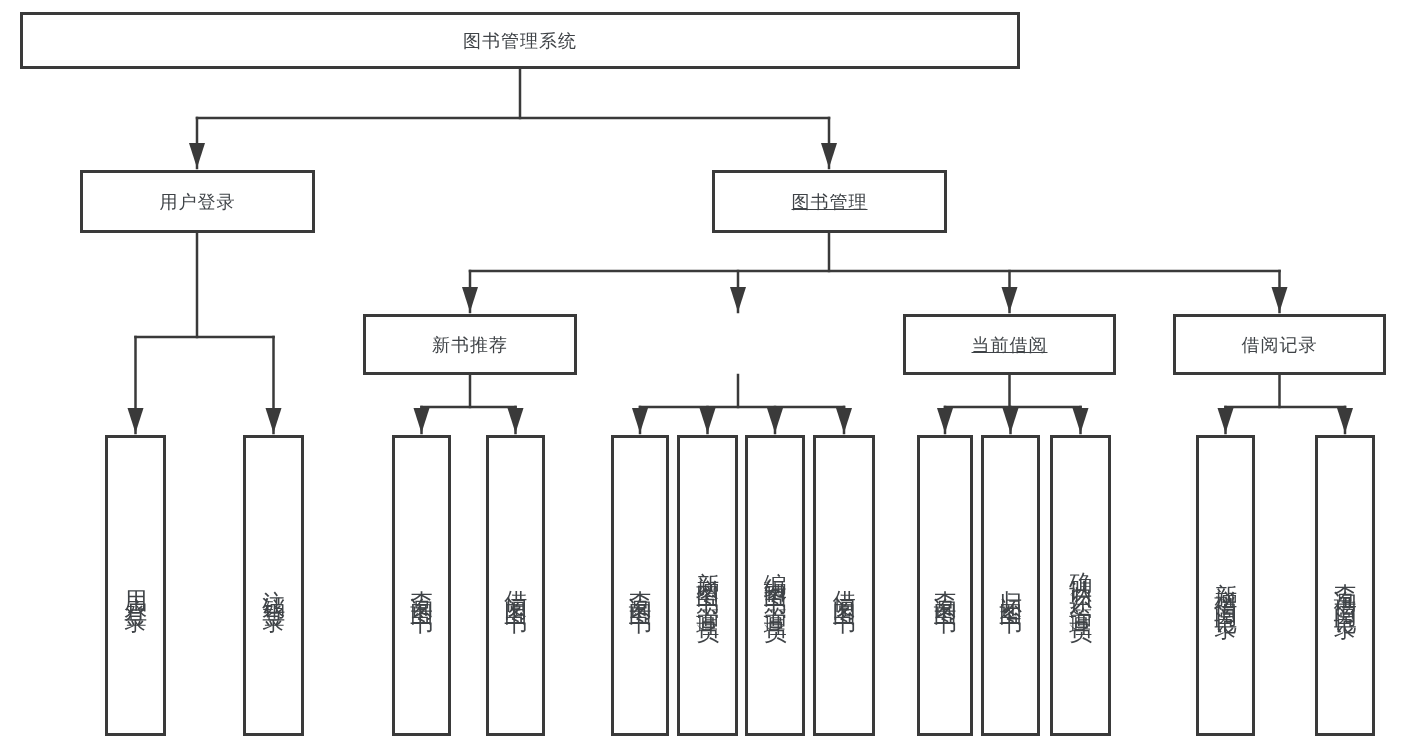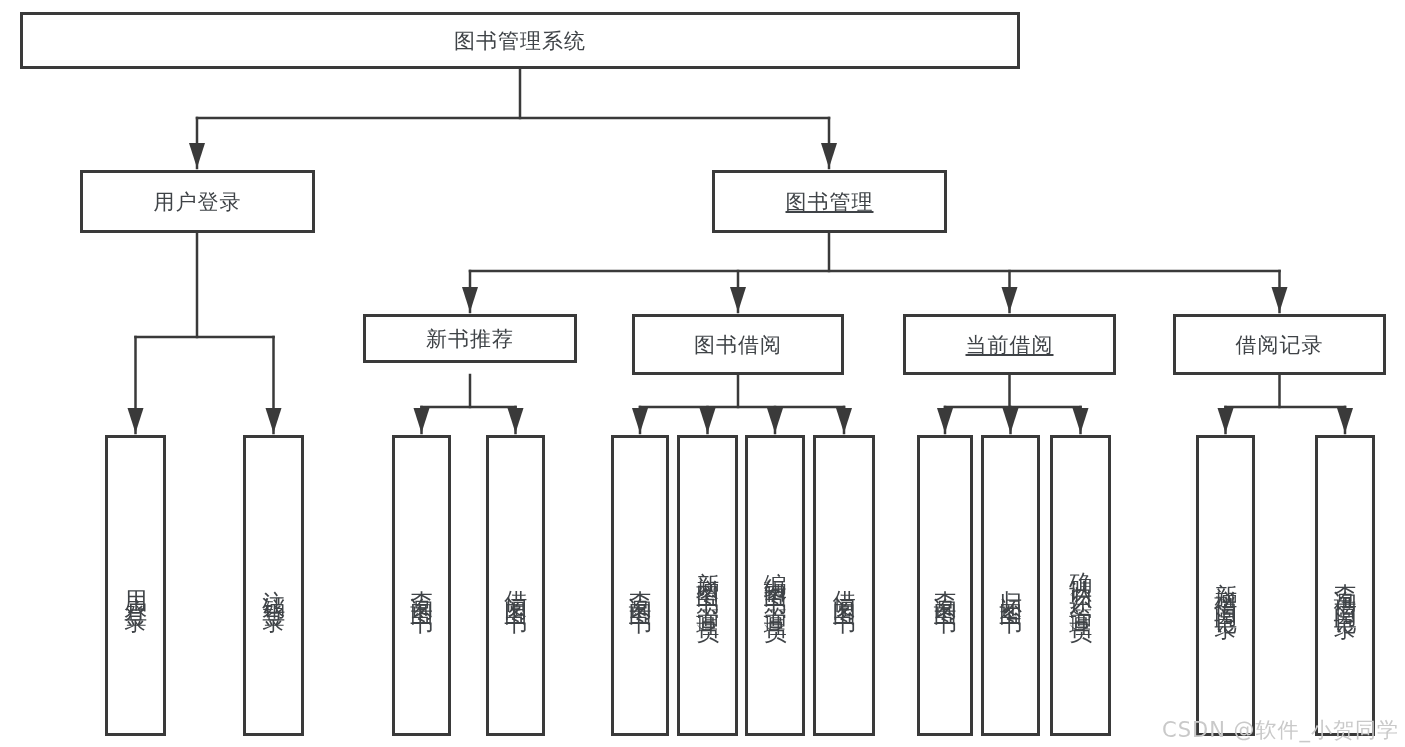--- a/index.html
+++ b/index.html
@@ -22,21 +22,21 @@
   .node{
     position:absolute;
     box-sizing:border-box;
     border:3px solid var(--line);
     background:var(--background);
     display:flex;align-items:center;justify-content:center;
     color:var(--text);
     z-index:1;
     text-align:center;
   }
-  .h-node{font-size:21px;letter-spacing:1px;}
+  .h-node{font-size:18px;letter-spacing:1px;}
   .v-node{
     writing-mode:vertical-rl;
     text-orientation:mixed;
     font-size:23px;
     letter-spacing:7px;
     line-height:1.1;
     top:435px;height:301px;
   }
   #watermark{
     position:absolute;
@@ -99,22 +99,21 @@
     <path class="edge" d="M1225.5,407 H1345"></path>
     <path class="edge" d="M1225.5,407 V433" marker-end="url(#arrow)"></path>
     <path class="edge" d="M1345,407 V433" marker-end="url(#arrow)"></path>
   </svg>
 
   <div class="node h-node" style="left:20px;top:12px;width:1000px;height:57px;">图书管理系统</div>
 
   <div class="node h-node" style="left:80px;top:170px;width:235px;height:63px;">用户登录</div>
   <div class="node h-node" style="left:712px;top:170px;width:235px;height:63px;text-decoration:underline;">图书管理</div>
 
-  <div class="node h-node" style="left:363px;top:314px;width:214px;height:49px;">新书推荐</div>
-  <div class="node h-node" style="left:632px;top:314px;width:212px;height:61px;">图书借阅</div>
+  <div class="node h-node" style="left:363px;top:314px;width:214px;height:61px;">新书推荐</div>
   <div class="node h-node" style="left:903px;top:314px;width:213px;height:61px;text-decoration:underline;">当前借阅</div>
   <div class="node h-node" style="left:1173px;top:314px;width:213px;height:61px;">借阅记录</div>
 
   <div class="node v-node" style="left:105px;width:61px;">用户登录</div>
   <div class="node v-node" style="left:243px;width:61px;">注销登录</div>
 
   <div class="node v-node" style="left:392px;width:59px;">查询图书</div>
   <div class="node v-node" style="left:486px;width:59px;">借阅图书</div>
 
   <div class="node v-node" style="left:611px;width:58px;">查询图书</div>
@@ -122,14 +121,13 @@
   <div class="node v-node" style="left:745px;width:60px;">编辑图书（管理员）</div>
   <div class="node v-node" style="left:813px;width:62px;">借阅图书</div>
 
   <div class="node v-node" style="left:917px;width:56px;">查询图书</div>
   <div class="node v-node" style="left:981px;width:59px;">归还图书</div>
   <div class="node v-node" style="left:1050px;width:61px;">确认归还（管理员）</div>
 
   <div class="node v-node" style="left:1196px;width:59px;">新增借阅记录</div>
   <div class="node v-node" style="left:1315px;width:60px;">查询借阅记录</div>
 
-  <div id="watermark">CSDN @软件_小贺同学</div>
 </div>
 
 </body></html>

